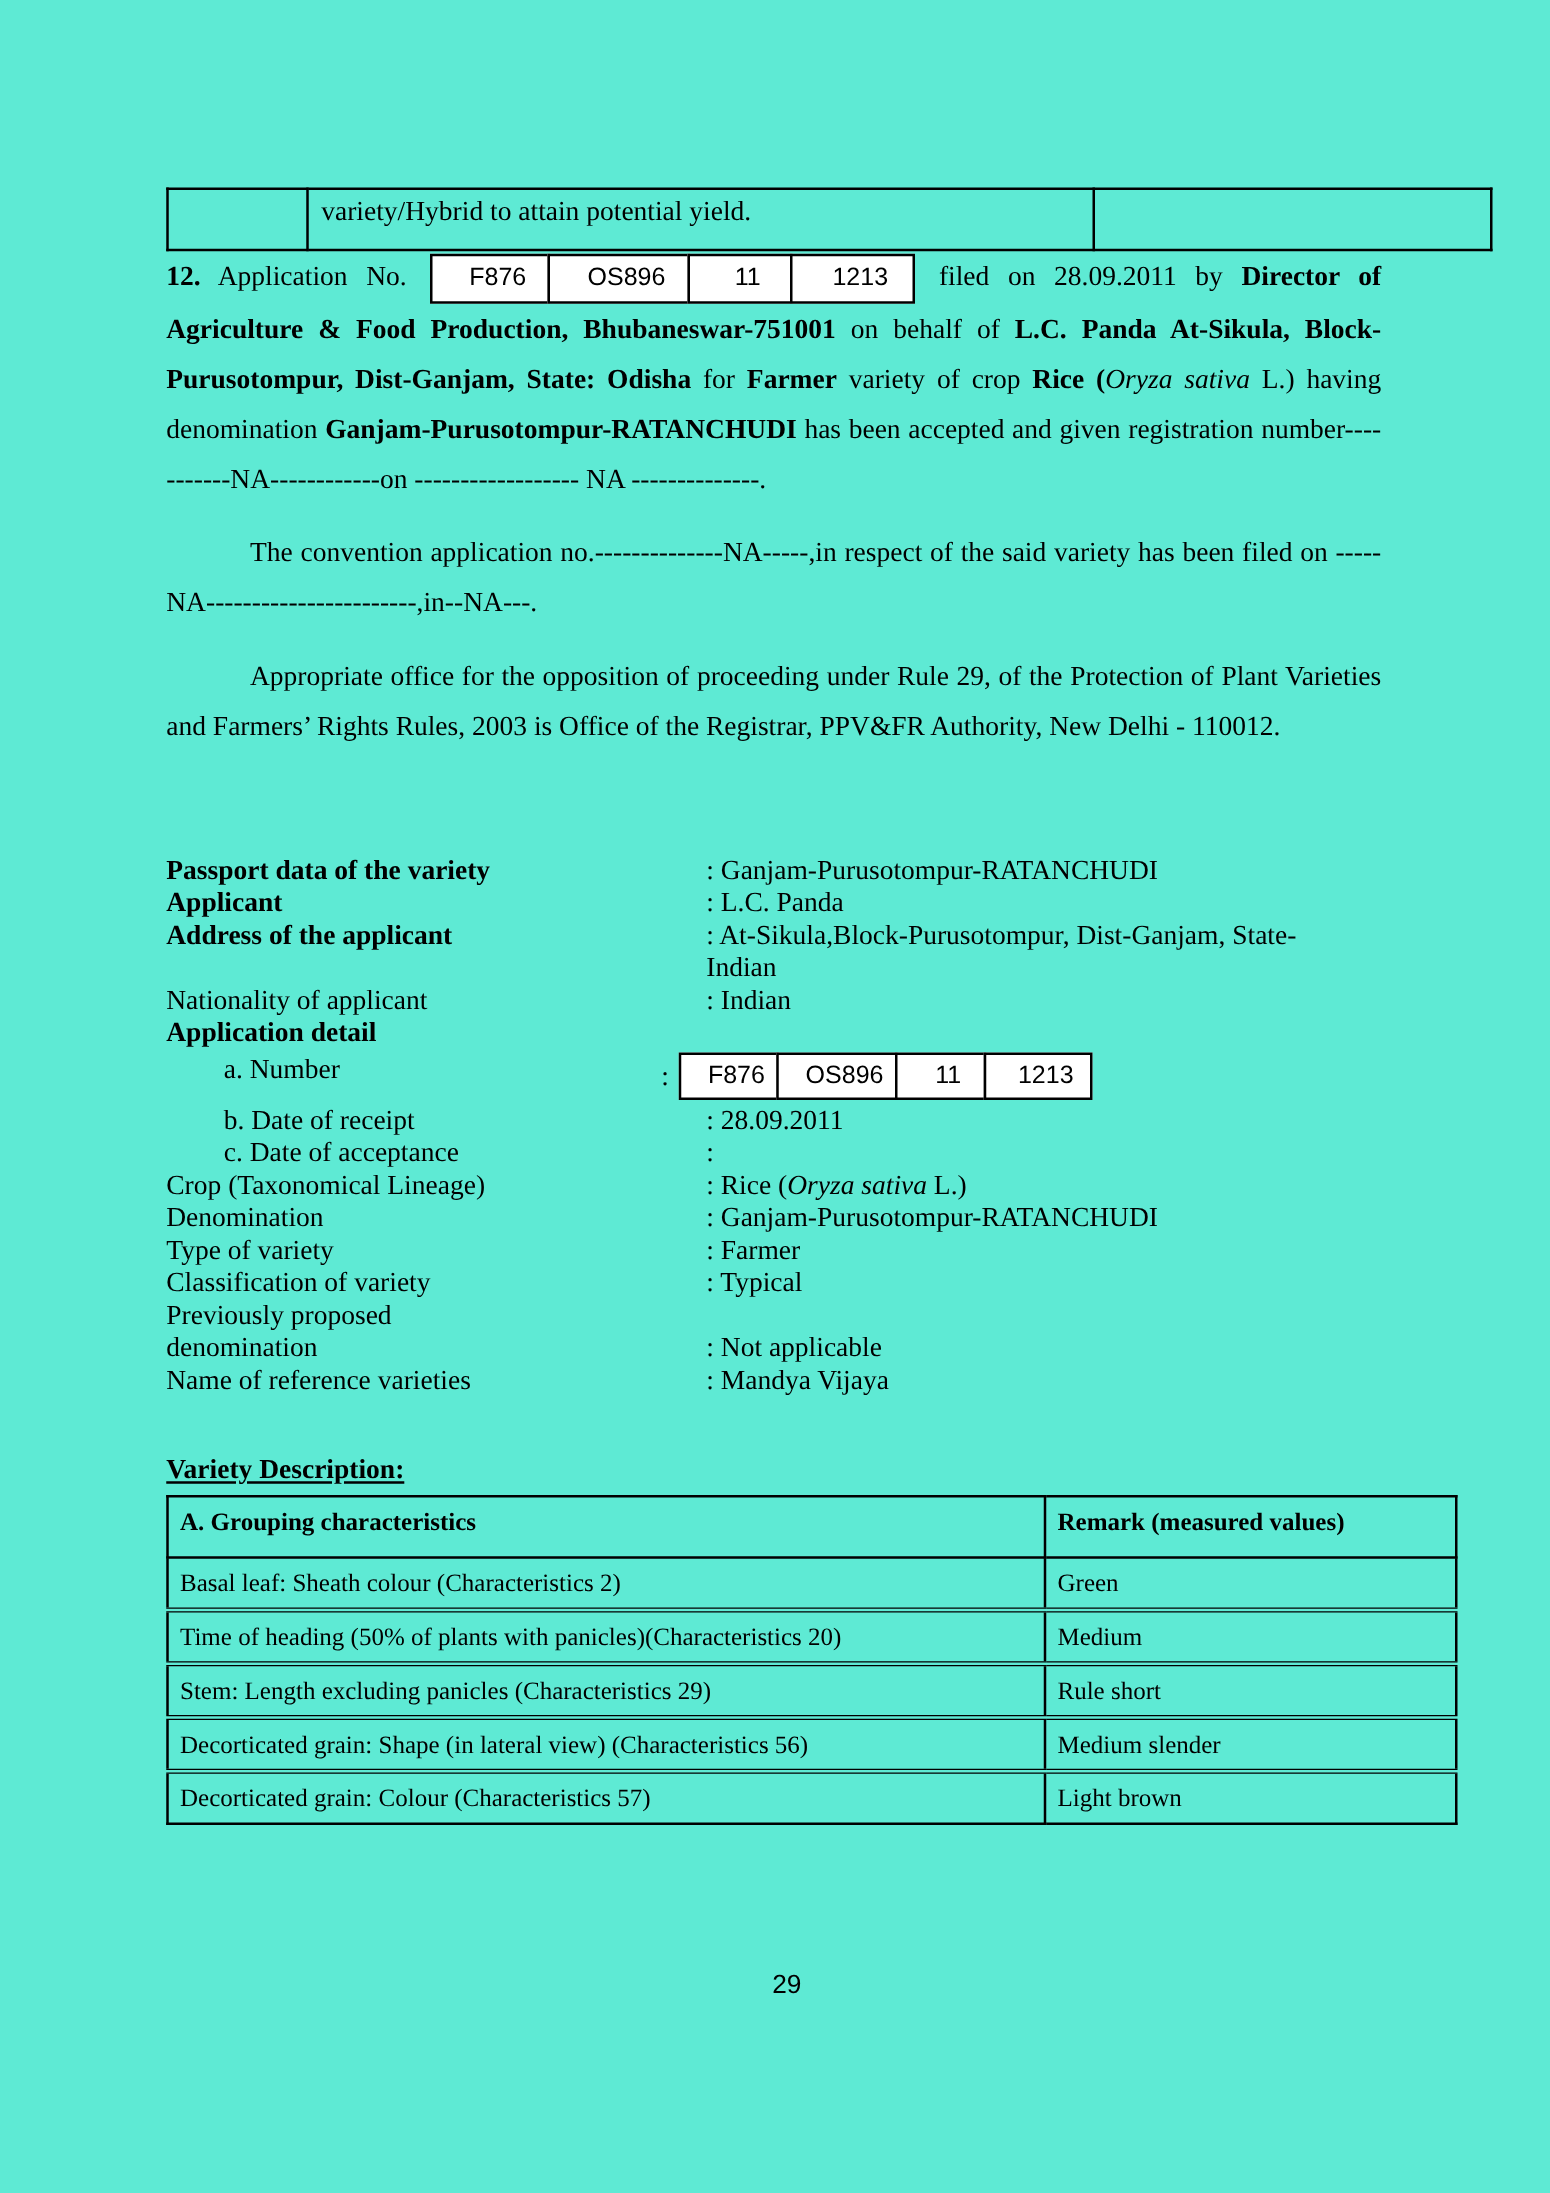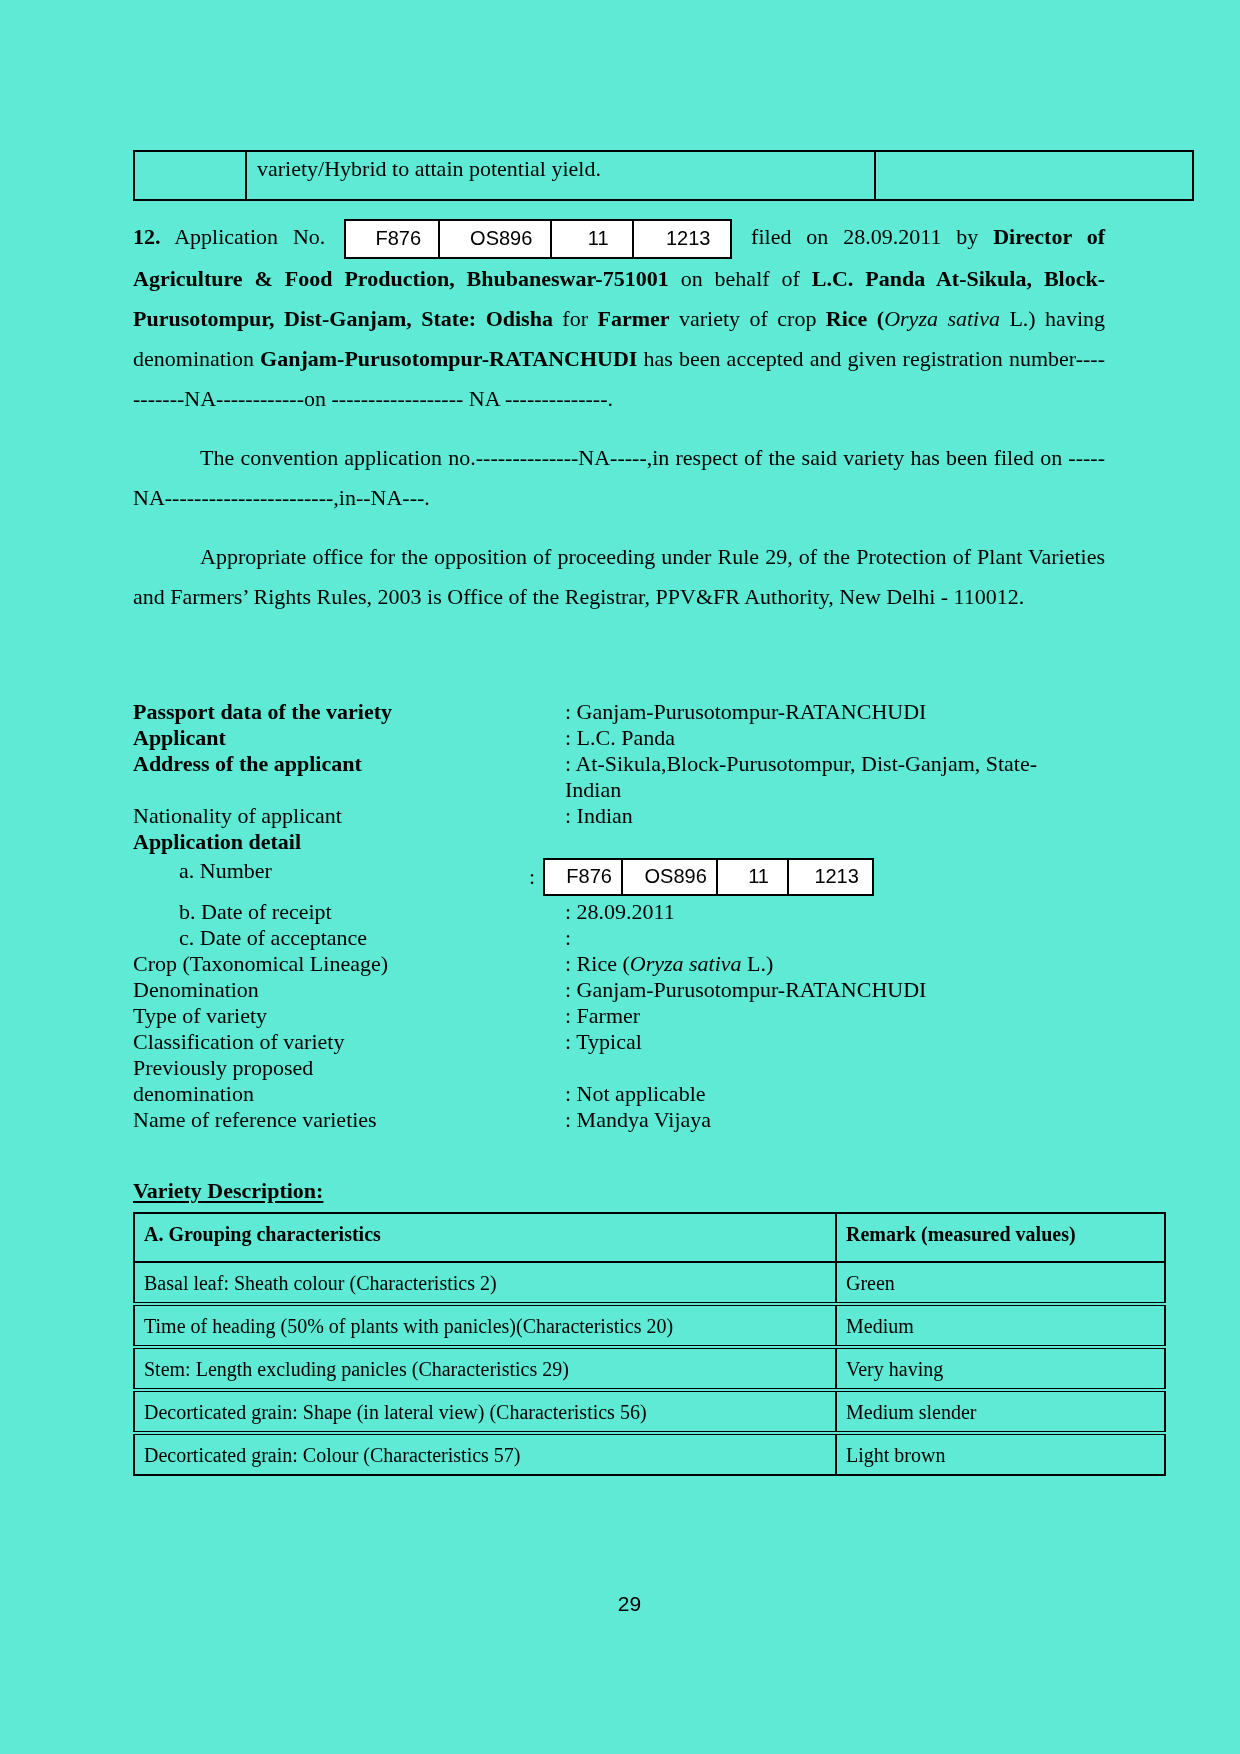--- a/index.html
+++ b/index.html
@@ -31,21 +31,21 @@
   .tt-c1{width:607px;}
   .tt-c2{width:296px;}
 
   
   .para{
     width:972px;
     margin:0;
     text-align:justify;
     line-height:40px;
   }
-  .para-first{margin-top:16px;}
+  .para-first{}
   .indent{text-indent:67px;margin-top:19px;}
 
   
   .appbox{
     display:inline-flex;
     vertical-align:middle;
     font-family:"Liberation Sans","DejaVu Sans",sans-serif;
     font-size:20px;
     line-height:normal;
     margin:0 4px;
@@ -238,21 +238,21 @@
             <td>Green</td>
           </tr>
 
           <tr>
             <td>Time of heading (50% of plants with panicles)(Characteristics 20)</td>
             <td>Medium</td>
           </tr>
 
           <tr>
             <td>Stem: Length excluding panicles (Characteristics 29)</td>
-            <td>Very having</td>
+            <td>Rule short</td>
           </tr>
 
 
           <tr>
             <td>Decorticated grain: Shape (in lateral view) (Characteristics 56)</td>
             <td>Medium slender</td>
           </tr>
 
           <tr>
             <td>Decorticated grain: Colour (Characteristics 57)</td>

